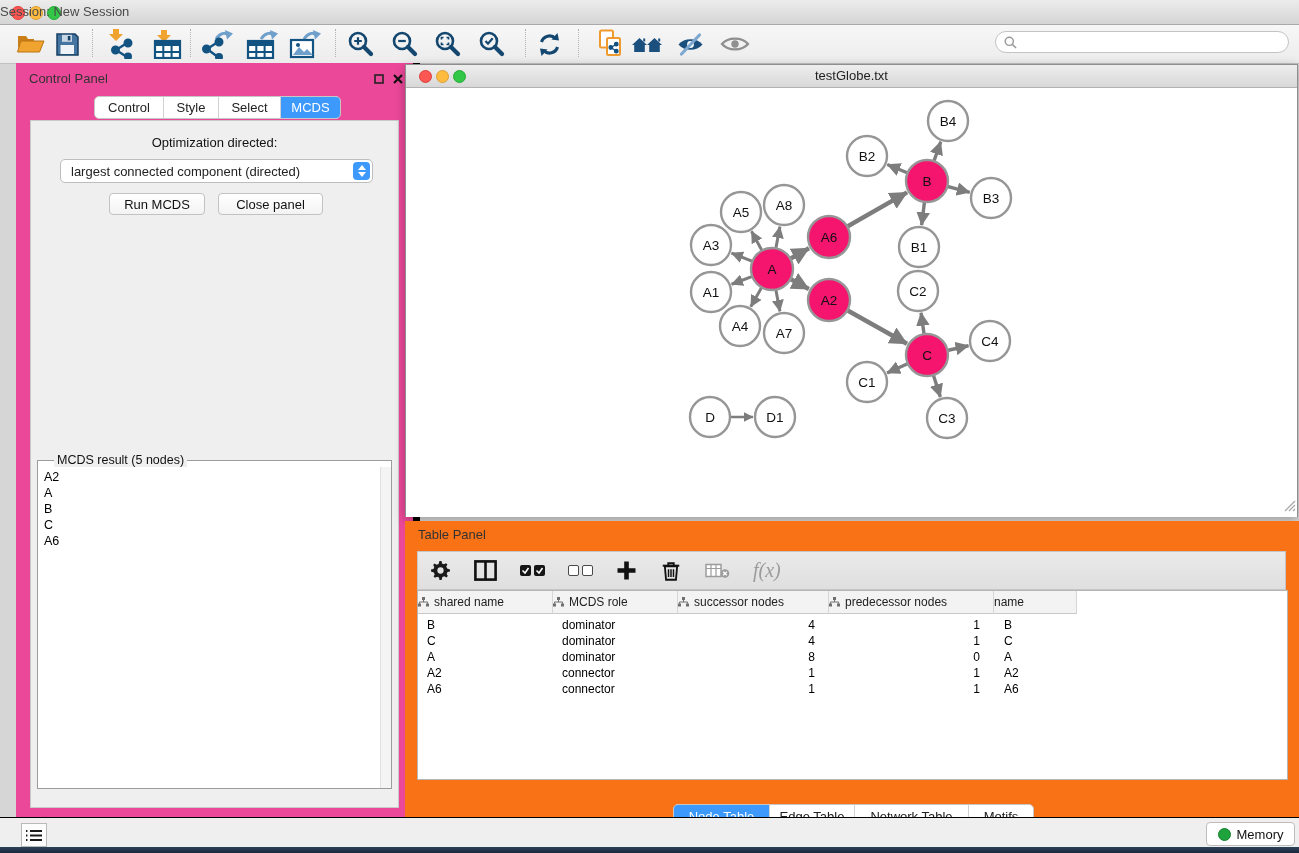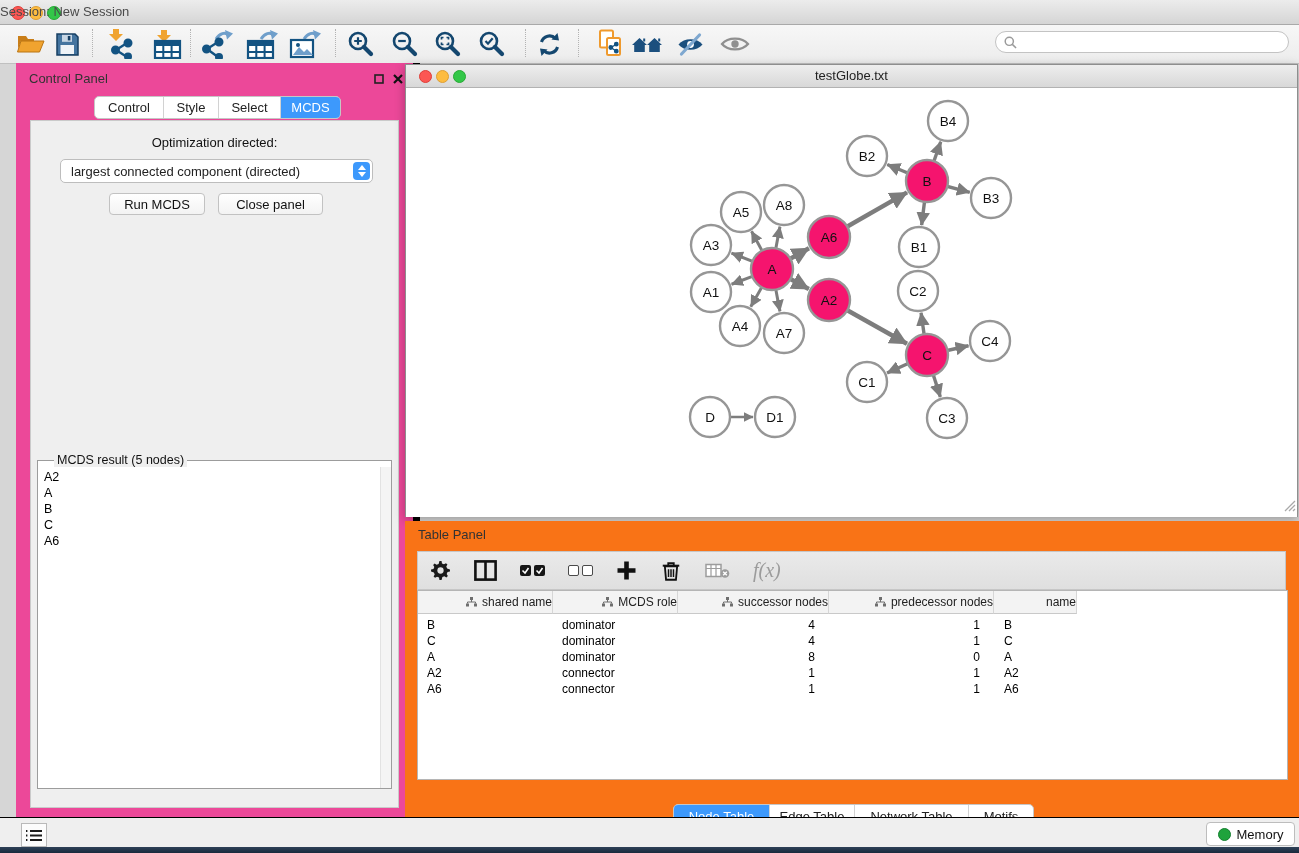--- a/index.html
+++ b/index.html
@@ -67,21 +67,21 @@
   .tpbtn{display:flex;align-items:center;justify-content:center;background:none;border:none;padding:0;height:30px}
   .cbpair{display:flex;gap:3px;align-items:center}
   .cb{width:11px;height:11px;border-radius:2px}
   .cb.on{background:#161616}
   .cb.off{background:#FFF;border:1.5px solid #4A4A4A;box-sizing:border-box}
   .fx{font-family:"Liberation Serif",serif;font-style:italic;font-size:20px;color:#9B9B9B}
   .tp-table{position:absolute;left:12px;top:69px;width:871px;height:190px;background:#FFF;
             border:1px solid #B5B5B5;box-sizing:border-box;overflow:hidden}
   .thead{display:flex;height:23px}
   .hcell{background:#F3F3F3;border-right:1px solid #D6D6D6;border-bottom:1px solid #C9C9C9;
-         display:flex;align-items:center;justify-content:flex-end;gap:5px;font-size:12px;color:#222;box-sizing:border-box}
+         display:flex;align-items:center;justify-content:flex-start;gap:5px;font-size:12px;color:#222;box-sizing:border-box}
   .trow{display:flex;height:16px;align-items:center;font-size:12px;color:#000}
   .tcell{box-sizing:border-box;white-space:nowrap;overflow:hidden}
   .c0{width:135px;padding-left:9px}.c1{width:125px;padding-left:9px}
   .c2{width:151px;text-align:right;padding-right:14px}.c3{width:165px;text-align:right;padding-right:14px}
   .c4{width:83px;padding-left:10px}
 
   
   .statusbar{left:0;top:817px;width:1299px;height:30px;background:#EFEFEF;border-top:1px solid #000000}
   .listbtn{position:absolute;left:21px;top:5px;width:26px;height:24px;background:#FCFCFC;border:1px solid #B9B9B9;
            display:flex;align-items:center;justify-content:center;padding:0}

